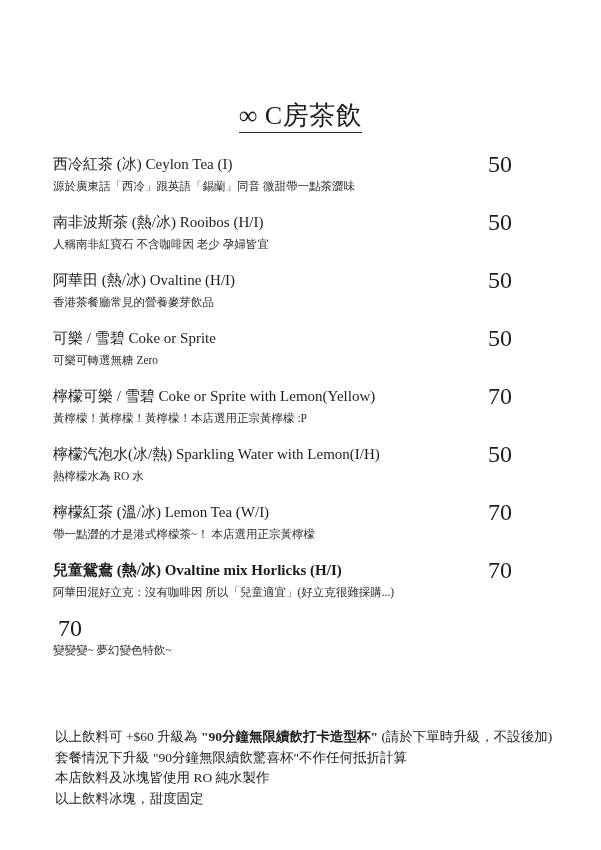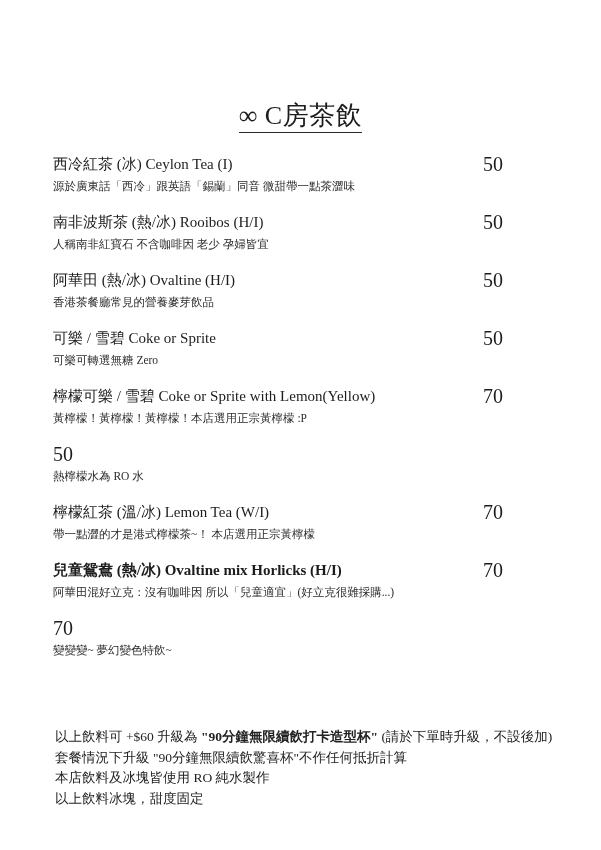--- a/index.html
+++ b/index.html
@@ -53,23 +53,23 @@
   }
   .item-name {
     font-size: 15px;
     line-height: 25px;
     white-space: nowrap;
   }
   .item-name.bold {
     font-weight: bold;
   }
   .item-price {
-    font-size: 20px;
+    font-size: 24px;
     line-height: 25px;
-    text-align: left;
+    text-align: center;
     min-width: 34px;
   }
   .item-desc {
     font-size: 11.5px;
     line-height: 16px;
     margin-top: 1px;
     color: #2b2b2b;
     white-space: nowrap;
   }
   .footer-notes {
@@ -130,20 +130,21 @@
     <div class="menu-item">
       <div class="item-row">
         <span class="item-name">檸檬可樂 / 雪碧 Coke or Sprite with Lemon(Yellow)</span>
         <span class="item-price">70</span>
       </div>
       <div class="item-desc">黃檸檬！黃檸檬！黃檸檬！本店選用正宗黃檸檬 :P</div>
     </div>
 
     <div class="menu-item">
       <div class="item-row">
+        <span class="item-name">檸檬汽泡水(冰/熱) Sparkling Water with Lemon(I/H)</span>
         <span class="item-price">50</span>
       </div>
       <div class="item-desc">熱檸檬水為 RO 水</div>
     </div>
 
     <div class="menu-item">
       <div class="item-row">
         <span class="item-name">檸檬紅茶 (溫/冰) Lemon Tea (W/I)</span>
         <span class="item-price">70</span>
       </div>

